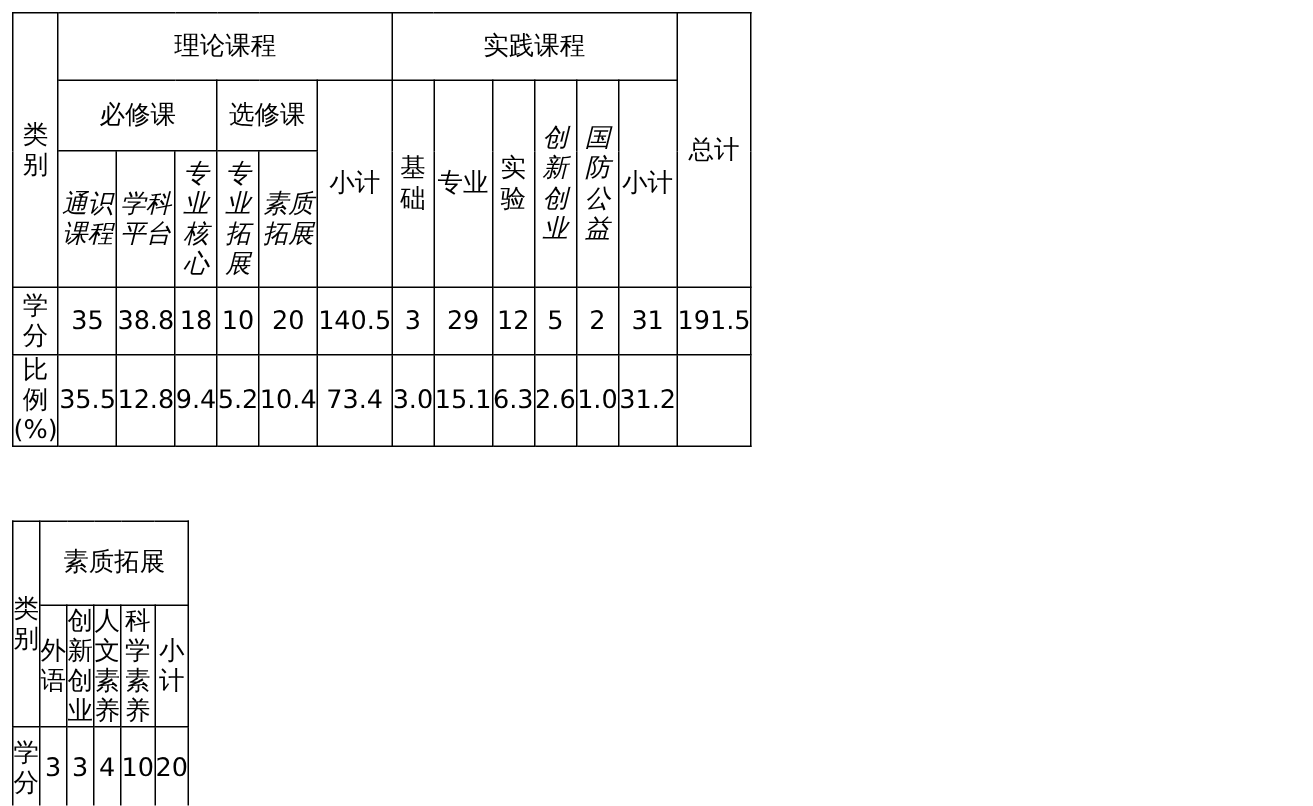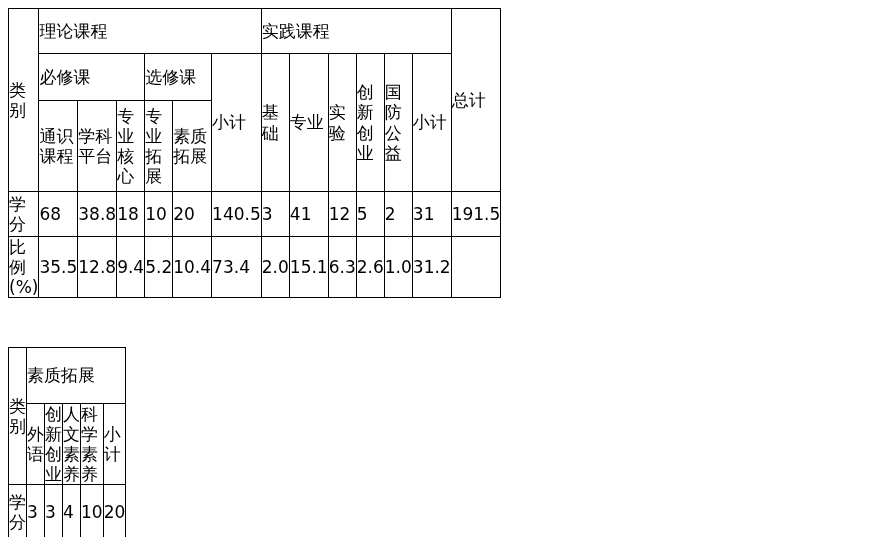--- a/index.html
+++ b/index.html
@@ -19,20 +19,21 @@
     position: absolute;
     left: 0;
     top: 0;
   }
   table.credit-table {
     border-collapse: collapse;
     table-layout: fixed;
   }
   table.credit-table td {
     border: 1px solid #000000;
+    text-align: center;
     vertical-align: middle;
     font-size: 17px;
     line-height: 1.18;
     padding: 0;
   }
   .t1 {
     position: absolute;
     left: 8px;
     top: 8px;
   }
@@ -40,20 +41,21 @@
     position: absolute;
     left: 8px;
     top: 347px;
   }
   .num {
     font-family: "DejaVu Sans", "Liberation Sans", sans-serif;
     font-size: 17px;
   }
   .stack span {
     display: block;
+    font-style: italic;
   }
   .ratio-label {
     font-size: 15px;
     margin-top: 12px;
   }
 </style>
 </head>
 <body>
 
 <div class="sheet">
@@ -117,44 +119,44 @@
           <span>拓展</span>
         </td>
         <td class="stack">
           <span>素质</span>
           <span>拓展</span>
         </td>
       </tr>
 
       <tr>
         <td style="height:44px">学分</td>
-        <td class="num">68</td>
+        <td class="num">35</td>
         <td class="num">38.8</td>
         <td class="num">18</td>
         <td class="num">10</td>
         <td class="num">20</td>
         <td class="num">140.5</td>
         <td class="num">3</td>
-        <td class="num">41</td>
+        <td class="num">29</td>
         <td class="num">12</td>
         <td class="num">5</td>
         <td class="num">2</td>
         <td class="num">31</td>
         <td class="num">191.5</td>
       </tr>
 
       <tr>
         <td class="ratio-label" style="height:44px">比例(%)</td>
         <td class="num">35.5</td>
         <td class="num">12.8</td>
         <td class="num">9.4</td>
         <td class="num">5.2</td>
         <td class="num">10.4</td>
         <td class="num">73.4</td>
-        <td class="num">2.0</td>
+        <td class="num">3.0</td>
         <td class="num">15.1</td>
         <td class="num">6.3</td>
         <td class="num">2.6</td>
         <td class="num">1.0</td>
         <td class="num">31.2</td>
         <td class="num"></td>
       </tr>
     </tbody>
   </table>
 

